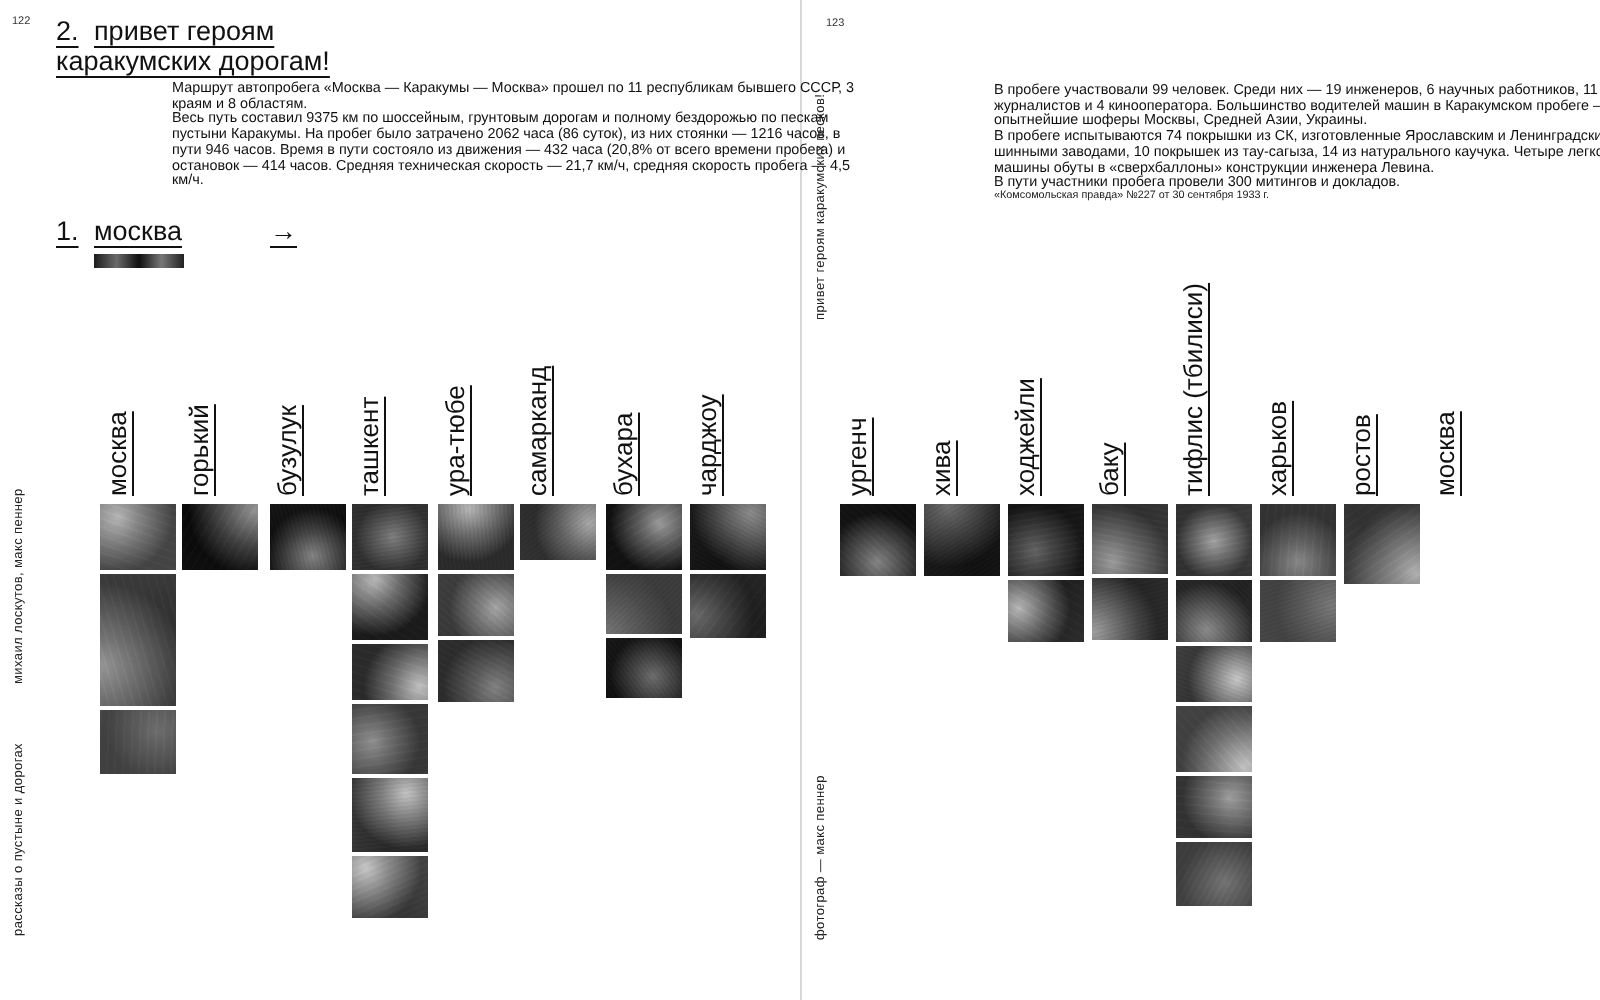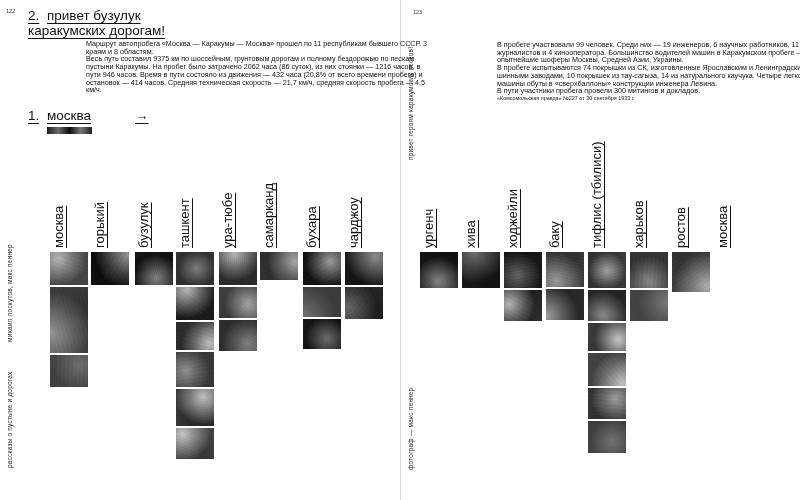--- a/index.html
+++ b/index.html
@@ -67,21 +67,21 @@
 <div class="spread">
 
   <div class="divider"></div>
 
   <div class="pagenum pn-left">122</div>
 
   <span class="vtext vt-authors">михаил лоскутов, макс пеннер</span>
   <span class="vtext vt-series">рассказы о пустыне и дорогах</span>
 
   <span class="h u h-num">2.</span>
-  <span class="h u h-l1">привет бузулук</span>
+  <span class="h u h-l1">привет героям</span>
   <span class="h u h-l2">каракумских дорогам!</span>
 
   <div class="body-text bt-left">
     <p>Маршрут автопробега «Москва — Каракумы — Москва» прошел по 11 республикам бывшего СССР, 3 краям и 8 областям.</p>
     <p>Весь путь составил 9375 км по шоссейным, грунтовым дорогам и полному бездорожью по пескам пустыни Каракумы. На пробег было затрачено 2062 часа (86 суток), из них стоянки — 1216 часов, в пути 946 часов. Время в пути состояло из движения — 432 часа (20,8% от всего времени пробега) и остановок — 414 часов. Средняя техническая скорость — 21,7 км/ч, средняя скорость пробега — 4,5 км/ч.</p>
   </div>
 
   <span class="h u s-num">1.</span>
   <span class="h u s-title">москва</span>
   <span class="h u s-arrow">→</span>

